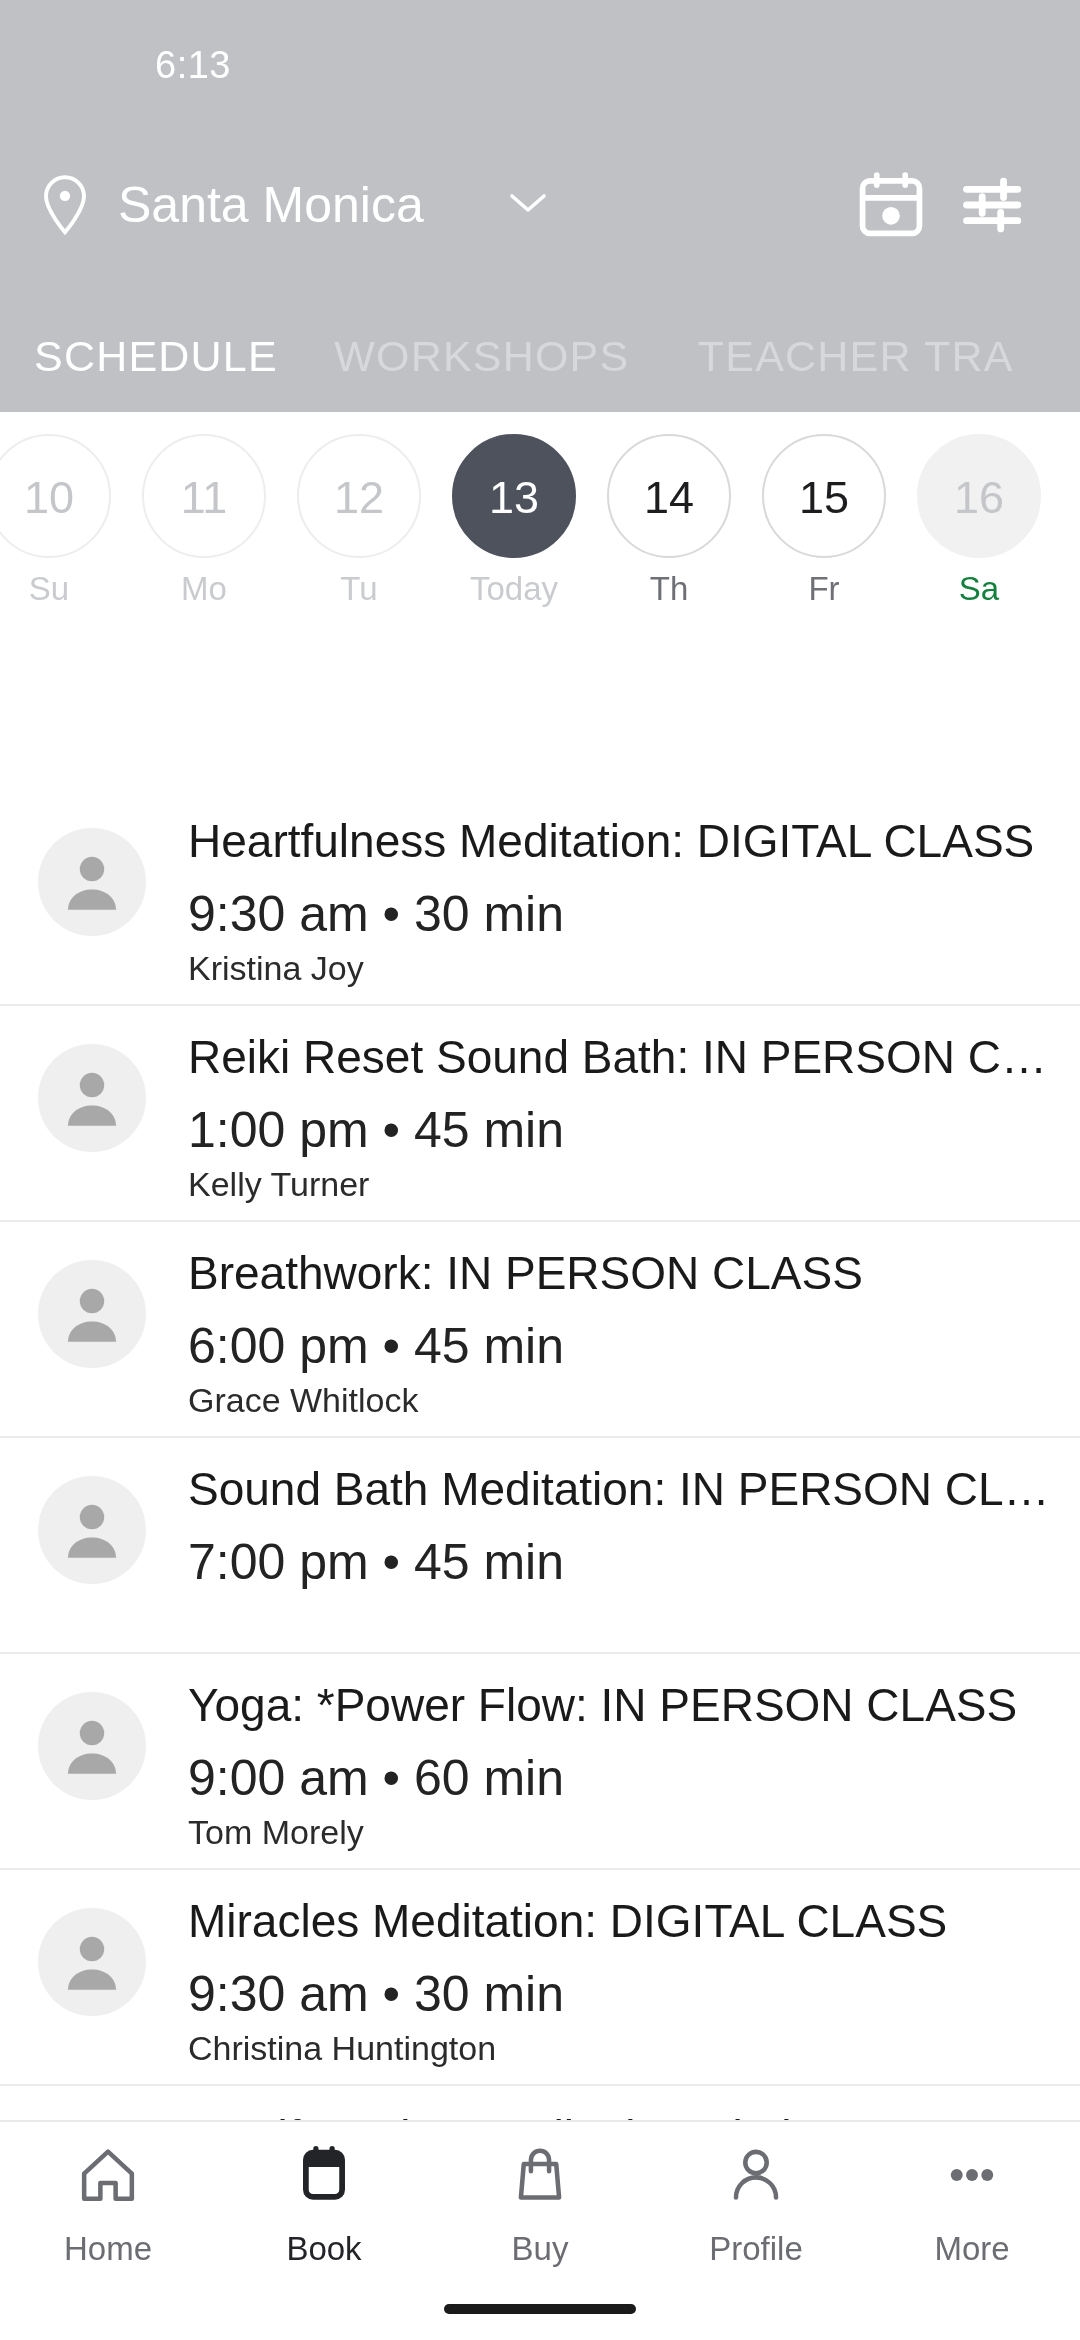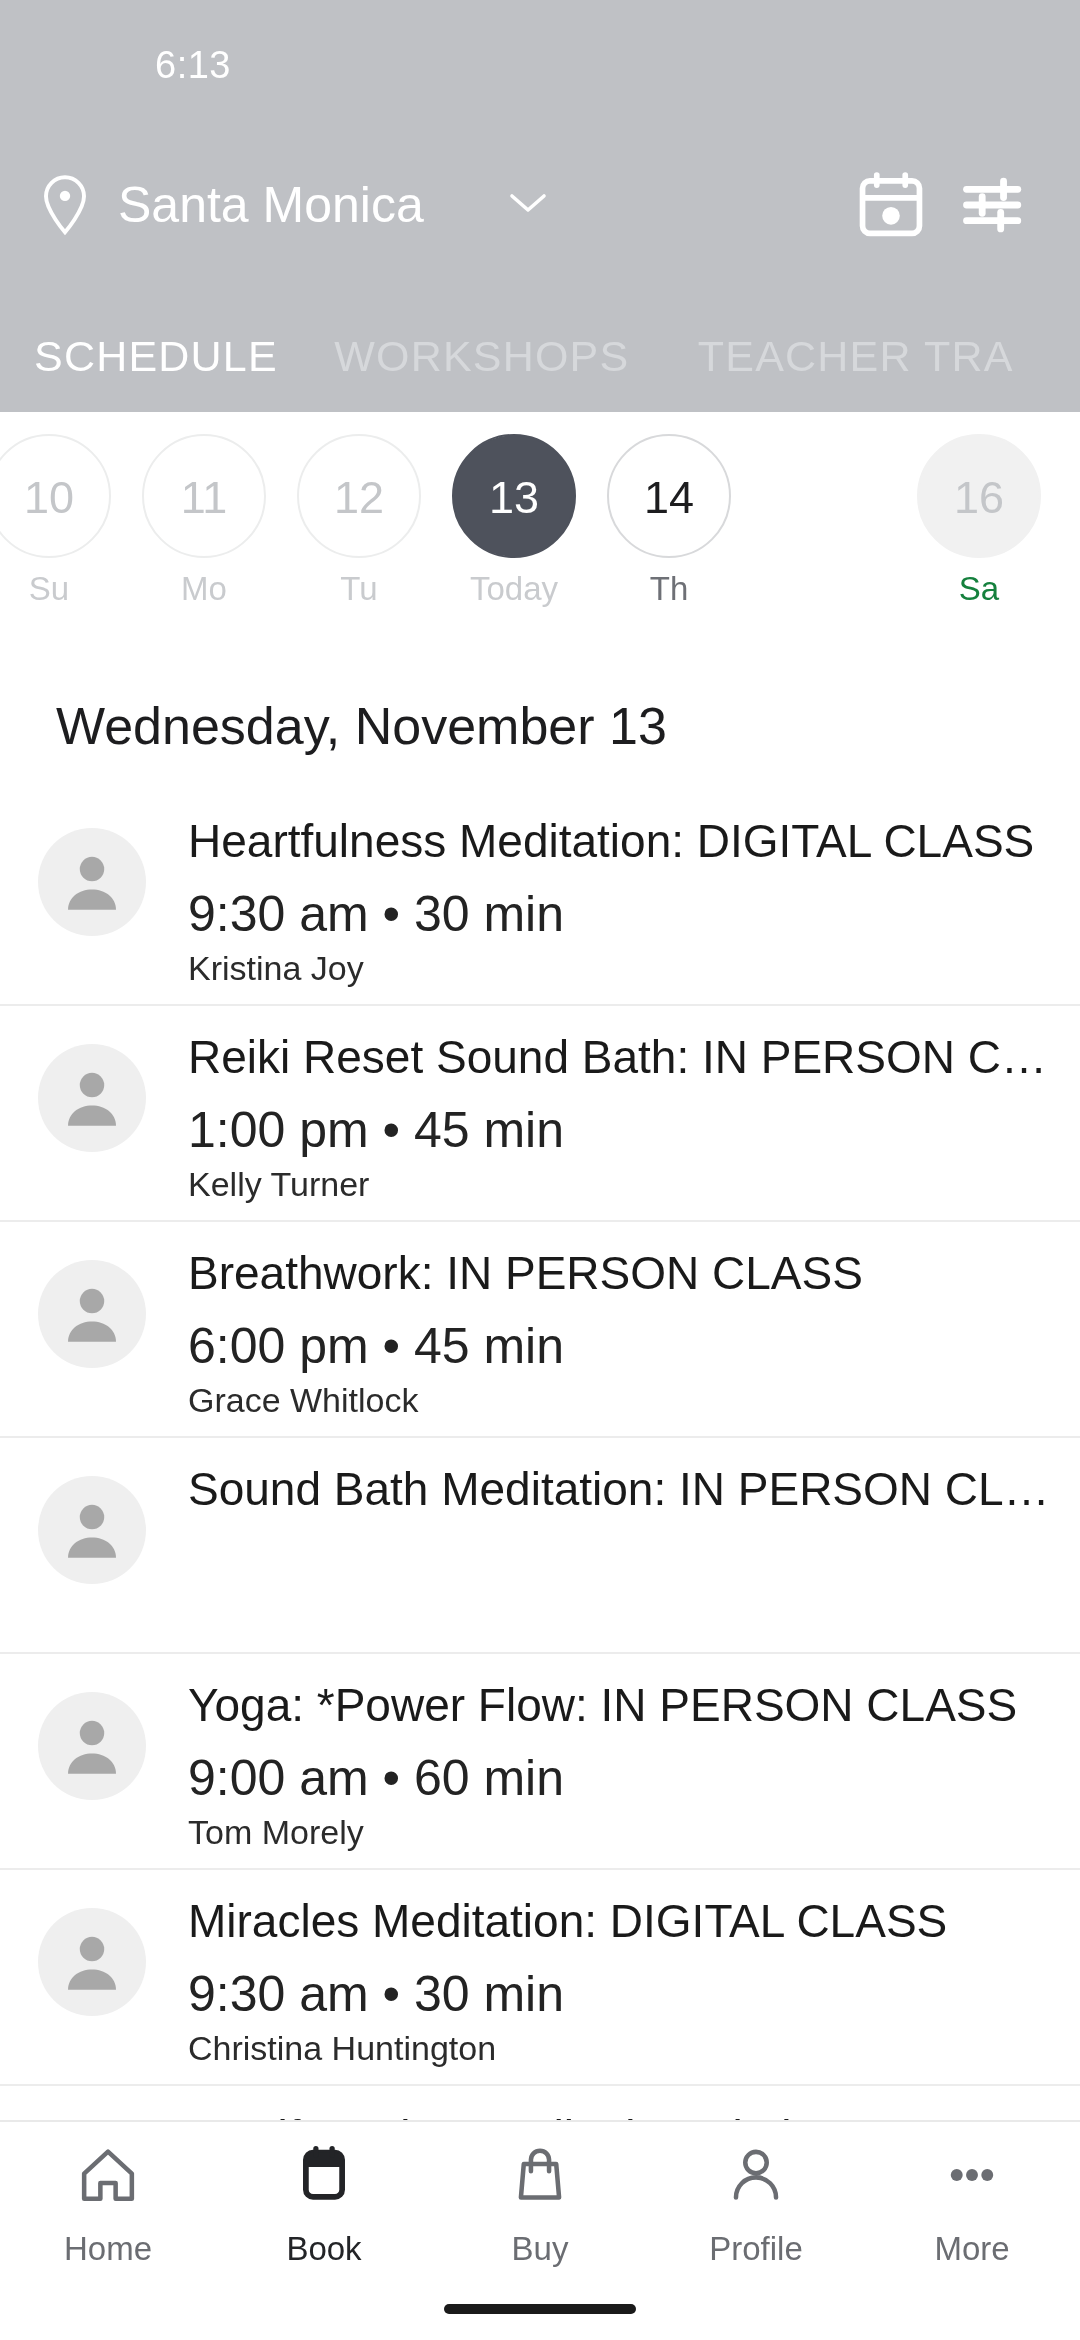--- a/index.html
+++ b/index.html
@@ -209,29 +209,34 @@
         <span class="daynum">13</span>
       </div>
       <div class="daylabel">Today</div>
     </div>
     <div class="daycell enabled" style="left:592px">
       <div class="daycircle">
         <span class="daynum">14</span>
       </div>
       <div class="daylabel">Th</div>
     </div>
+    <div class="daycell enabled" style="left:747px">
+      <div class="daycircle">
+        <span class="daynum">15</span>
+      </div>
+      <div class="daylabel">Fr</div>
+    </div>
     <div class="daycell shaded" style="left:902px">
       <div class="daycircle">
         <span class="daynum">16</span>
       </div>
       <div class="daylabel">Sa</div>
     </div>
   </div>
 
-  <div class="date-heading">Wednesday, November 13</div>
 
   <div class="list">
 
     <div class="class-row">
       <div class="avatar">
         <svg width="56" height="60" viewBox="0 0 24 26">
             <circle cx="12" cy="7.4" r="5.3" fill="#a8a8a8"></circle>
             <path d="M1.6 25c0-5.3 4.7-8.8 10.4-8.8S22.4 19.7 22.4 25z" fill="#a8a8a8"></path>
           </svg>
       </div>
@@ -265,20 +270,21 @@
     </div>
 
     <div class="class-row">
       <div class="avatar">
         <svg width="56" height="60" viewBox="0 0 24 26">
             <circle cx="12" cy="7.4" r="5.3" fill="#a8a8a8"></circle>
             <path d="M1.6 25c0-5.3 4.7-8.8 10.4-8.8S22.4 19.7 22.4 25z" fill="#a8a8a8"></path>
           </svg>
       </div>
       <div class="class-title">Sound Bath Meditation: IN PERSON CL…</div>
+      <div class="class-meta">7:00 pm • 45 min</div>
     </div>
 
     <div class="class-row">
       <div class="avatar">
         <svg width="56" height="60" viewBox="0 0 24 26">
             <circle cx="12" cy="7.4" r="5.3" fill="#a8a8a8"></circle>
             <path d="M1.6 25c0-5.3 4.7-8.8 10.4-8.8S22.4 19.7 22.4 25z" fill="#a8a8a8"></path>
           </svg>
       </div>
       <div class="class-title">Yoga: *Power Flow: IN PERSON CLASS</div>

